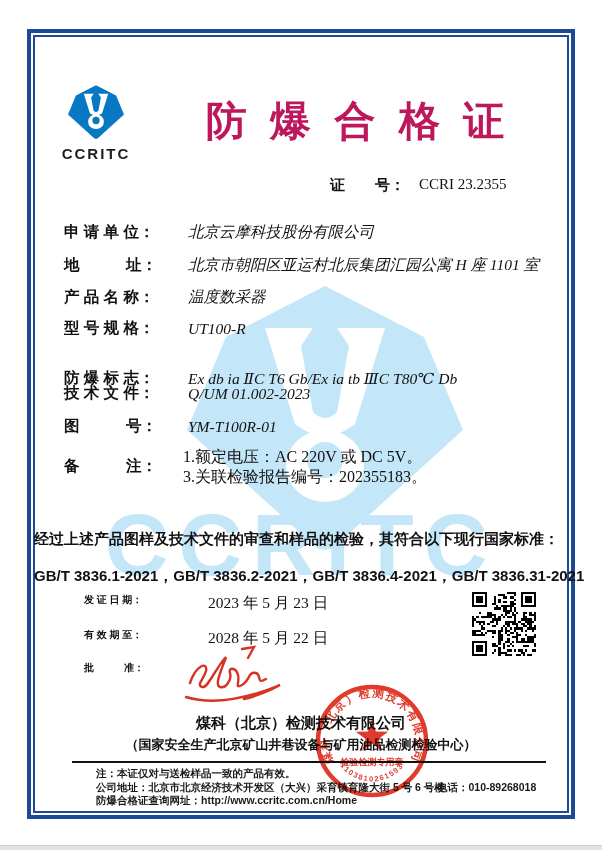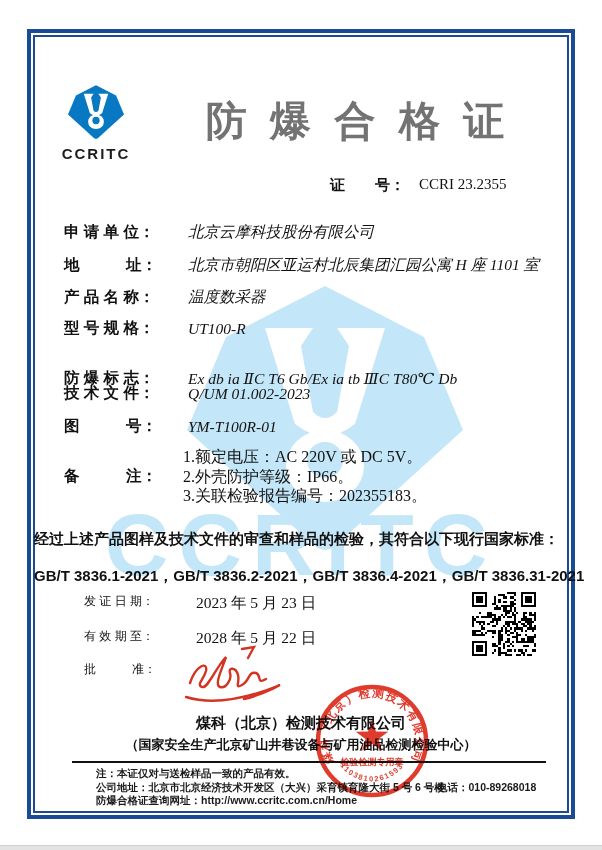--- a/index.html
+++ b/index.html
@@ -12,38 +12,38 @@
   .frame-inner{position:absolute;inset:2px;border:2px solid #1b4b96;}
   
   .wm-gem{position:absolute;left:175px;top:280px;width:300px;height:230px;z-index:0;}
   .wm-text{position:absolute;left:0;right:0;top:494px;text-align:center;z-index:0;
     font-size:88px;font-weight:bold;letter-spacing:10px;color:#c3e6f8;white-space:nowrap;}
   
   .logo{position:absolute;left:54px;top:84px;width:84px;text-align:center;z-index:1;}
   .logo svg{width:62px;height:56px;}
   .logo-text{font-size:15px;font-weight:800;letter-spacing:2px;color:#1d1d1d;margin-top:1px;}
   .title{position:absolute;left:148px;top:94px;width:420px;text-align:center;z-index:1;
-    font-size:41px;font-weight:bold;letter-spacing:6px;color:#737373;white-space:nowrap;}
+    font-size:41px;font-weight:bold;letter-spacing:6px;color:#be185d;white-space:nowrap;}
   .certno{position:absolute;left:330px;top:176px;z-index:1;font-size:15px;display:flex;}
   .certno .lbl{font-weight:bold;white-space:pre;text-align:center;}
   .certno .val{margin-left:14px;font-family:"Liberation Serif","DejaVu Serif",serif;}
   
   .row{position:absolute;left:64px;display:flex;z-index:1;align-items:center;}
   .row .lbl{font-weight:bold;font-size:15.5px;white-space:pre;width:114px;flex:none;}
   .row .val{font-size:15.5px;margin-left:10px;white-space:pre;
     font-family:"Liberation Serif","DejaVu Serif",serif;font-style:italic;}
   .remark-lines{margin-left:5px;font-size:16px;line-height:19.5px;
     font-family:"Liberation Serif","DejaVu Serif",serif;}
   
   .statement{position:absolute;left:34px;width:452px;top:520px;text-align:center;z-index:1;
     font-weight:bold;font-size:15px;line-height:37px;white-space:nowrap;}
   
   .drow{position:absolute;left:84px;display:flex;z-index:1;}
-  .drow .lbl{font-weight:normal;font-size:12px;white-space:pre;width:112px;flex:none;}
-  .drow .val{font-size:15.5px;white-space:pre;
+  .drow .lbl{font-weight:bold;font-size:10px;white-space:pre;width:112px;flex:none;}
+  .drow .val{font-size:15.5px;margin-left:12px;white-space:pre;
     font-family:"Liberation Serif","DejaVu Serif",serif;}
   .qr{position:absolute;left:472px;top:592px;width:64px;height:64px;z-index:1;}
   .qr svg{width:100%;height:100%;}
   .signature{position:absolute;left:182px;top:643px;width:120px;height:66px;z-index:2;}
   .stamp{position:absolute;left:312px;top:681px;width:120px;height:120px;z-index:2;
     opacity:.92;mix-blend-mode:multiply;}
   
   .issuer{position:absolute;left:40px;width:522px;top:714px;text-align:center;z-index:1;}
   .issuer-company{font-size:15px;font-weight:bold;white-space:nowrap;}
   .issuer-center{font-size:13px;font-weight:bold;margin-top:3px;white-space:nowrap;}
@@ -121,21 +121,20 @@
 </div>
 <div class="row" style="top:416px">
   <span class="lbl">图　　　号：</span>
   <span class="val">YM-T100R-01</span>
 </div>
 
 <div class="row" style="top:447px">
   <span class="lbl">备　　　注：</span>
   <div class="remark-lines">
     <div>1.额定电压：AC 220V 或 DC 5V。</div>
-    <div>2.外壳防护等级：IP66。</div>
     <div>3.关联检验报告编号：202355183。</div>
   </div>
 </div>
 
 <div class="statement">
   <div>经过上述产品图样及技术文件的审查和样品的检验，其符合以下现行国家标准：</div>
   <div>GB/T 3836.1-2021，GB/T 3836.2-2021，GB/T 3836.4-2021，GB/T 3836.31-2021</div>
 </div>
 
 <div class="drow" style="top:593px">

